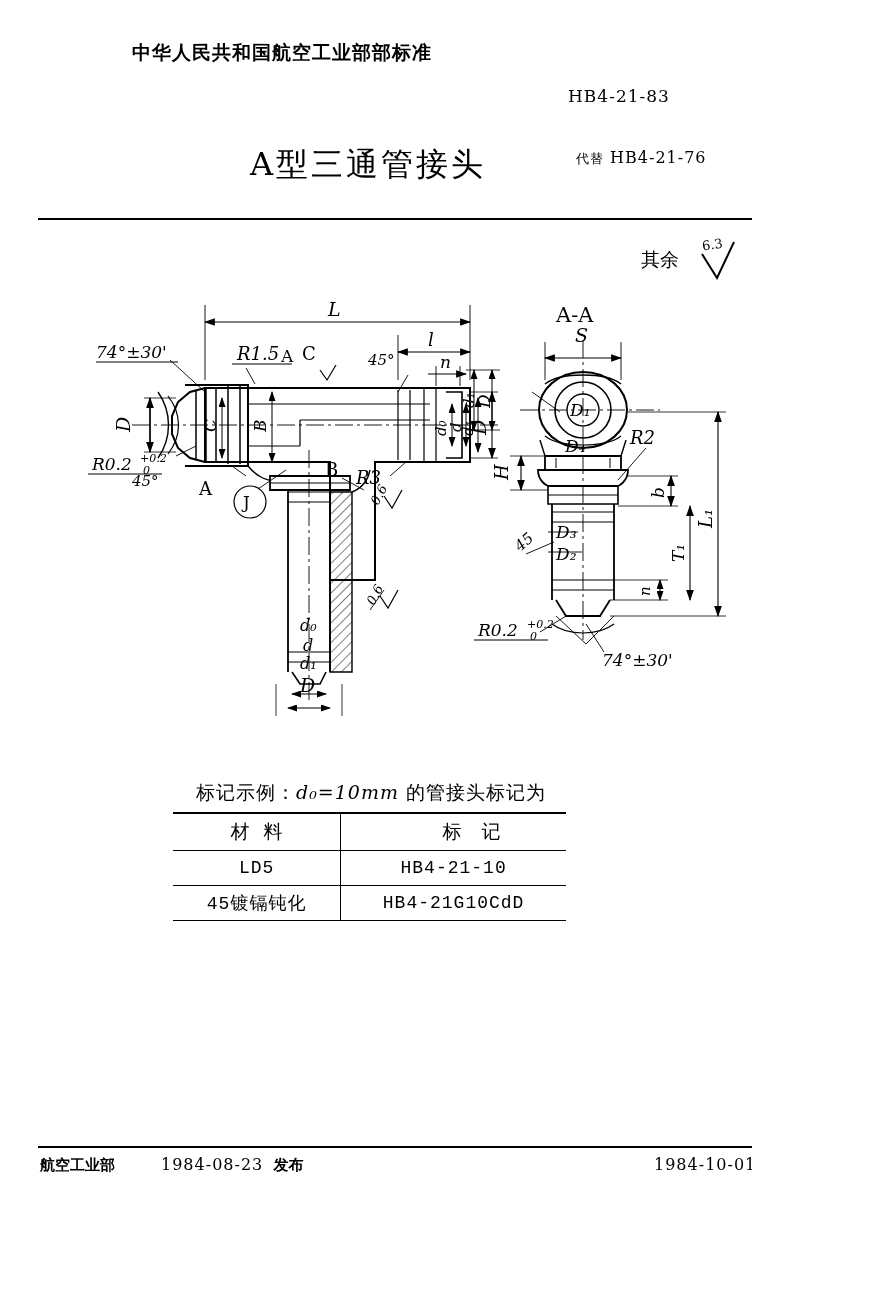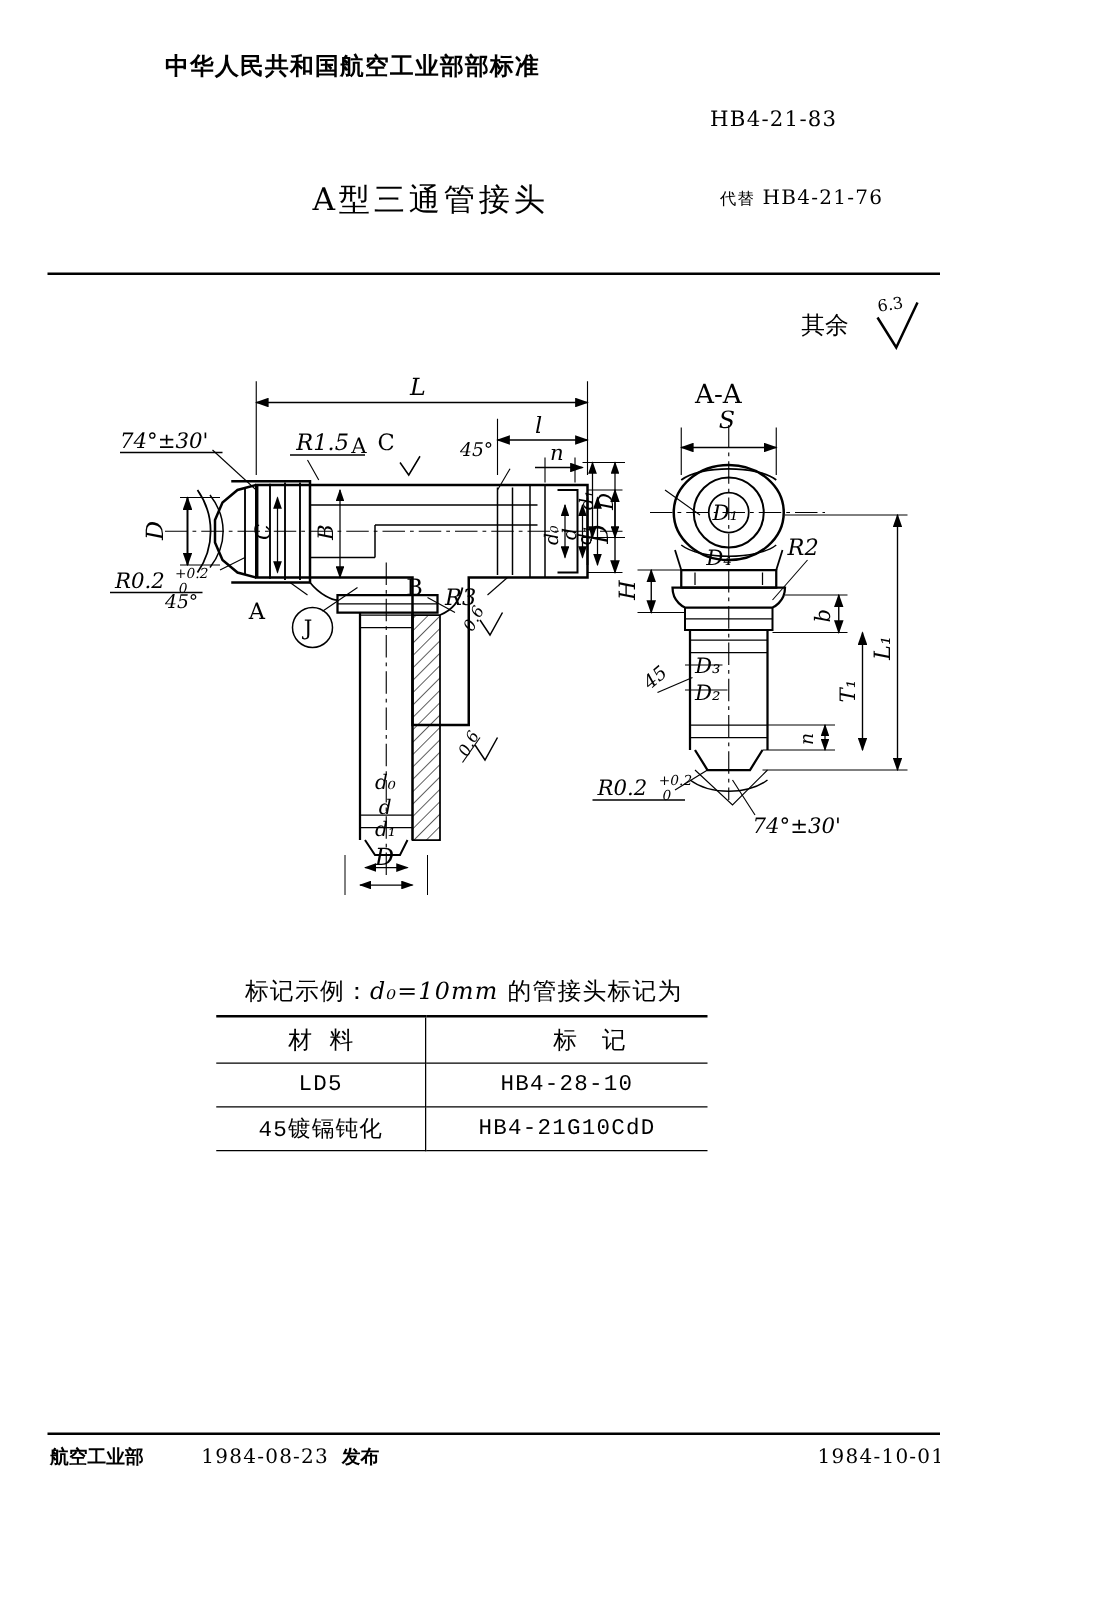--- a/index.html
+++ b/index.html
@@ -36,21 +36,21 @@
     top: 86px;
     font-size: 17px;
     font-family: "DejaVu Serif", "Liberation Serif", serif;
     letter-spacing: 1px;
     text-align: center;
   }
   .doc-title {
     position: absolute;
     left: 250px;
     top: 143px;
-    font-size: 25px;
+    font-size: 32px;
     font-family: "DejaVu Serif", "Liberation Serif", serif;
     letter-spacing: 3px;
     text-align: center;
   }
   .hdr-replace {
     position: absolute;
     left: 576px;
     top: 148px;
     font-size: 16px;
     font-family: "DejaVu Serif", "Liberation Serif", serif;
@@ -451,21 +451,21 @@
   </div>
 
   <table id="mark-table">
     <tbody>
       <tr class="thead first">
         <td class="c-mat">材料</td>
         <td class="c-mark">标记</td>
       </tr>
       <tr>
         <td class="c-mat">LD5</td>
-        <td class="c-mark">HB4-28-10</td>
+        <td class="c-mark">HB4-21-10</td>
       </tr>
       <tr>
         <td class="c-mat">45镀镉钝化</td>
         <td class="c-mark">HB4-21G10CdD</td>
       </tr>
     </tbody>
   </table>
 
   <div class="rule-bottom"></div>
 

